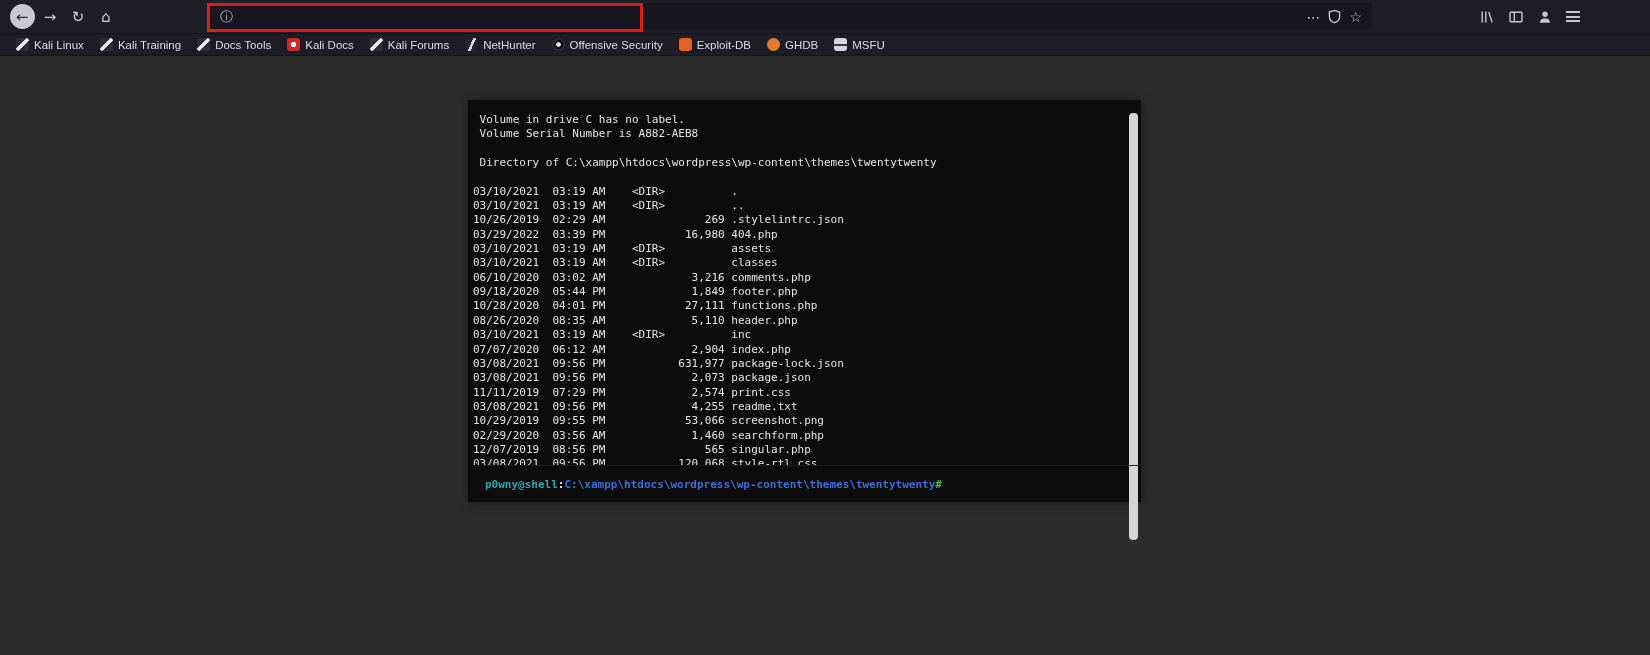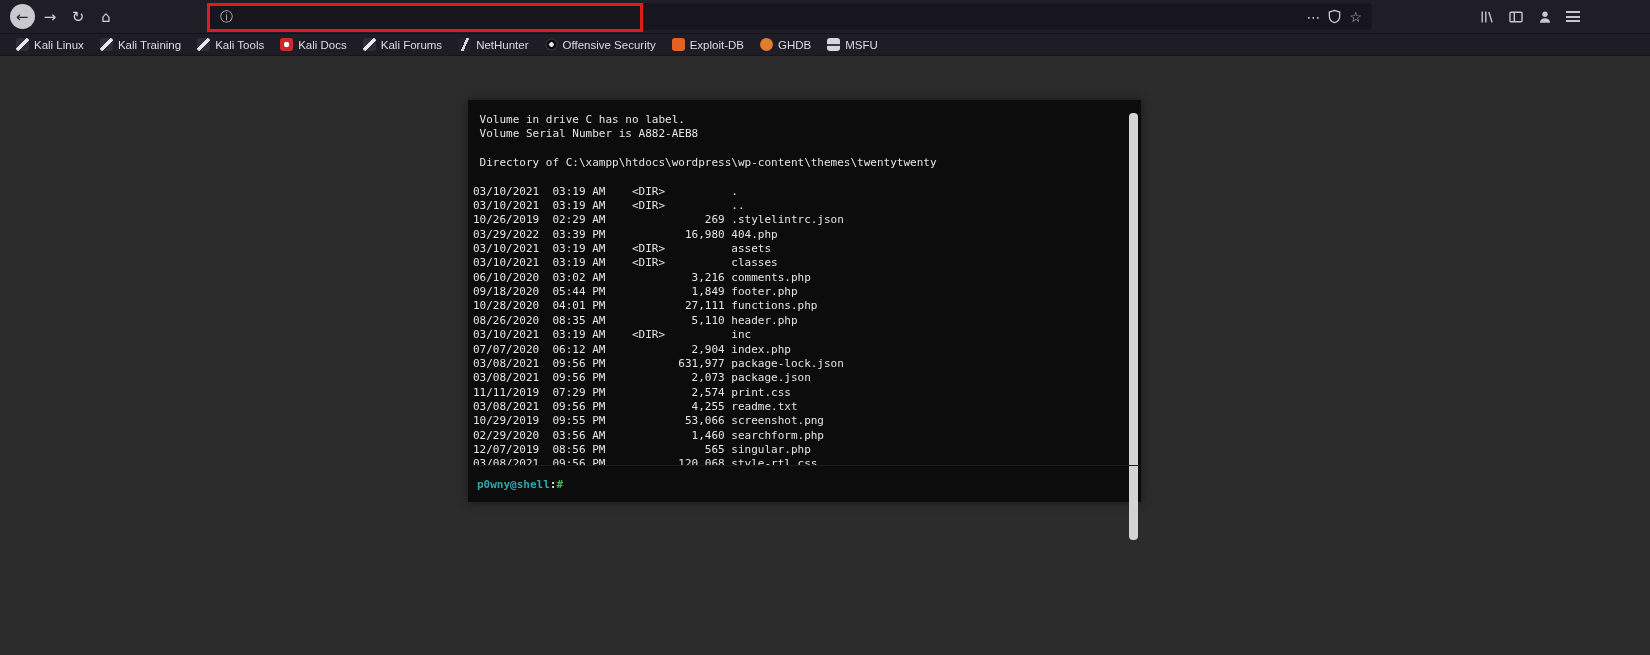--- a/index.html
+++ b/index.html
@@ -97,21 +97,21 @@
     color:#e4e4e4; white-space:pre;
   }
   .scrollbar-track {
     position:absolute; right:2px; top:0; bottom:37px; width:11px;
   }
   .scrollbar-thumb {
     position:absolute; right:1px; top:13px; width:9px; height:427px;
     background:#d4d4d4; border-radius:4px; cursor:pointer;
   }
   .prompt-bar {
-    position:absolute; left:4px; right:0; bottom:0; height:37px;
+    position:absolute; left:12px; right:0; bottom:0; height:37px;
     border-top:1px solid #1d1d1d;
     display:flex; align-items:center; padding:0 5px;
     font-family:"DejaVu Sans Mono", monospace; font-size:11px; font-weight:bold;
     white-space:pre;
   }
   .p-user { color:#2aa8ad; }
   .p-sep  { color:#e4e4e4; }
   .p-cwd  { color:#3a6fd8; }
   .p-sym  { color:#46b94a; }
   .cmd-input {
@@ -174,21 +174,21 @@
   <div class="bm-item">
     <span class="bm-icon ic-kali"></span>
     <span>Kali Linux</span>
   </div>
   <div class="bm-item">
     <span class="bm-icon ic-kali"></span>
     <span>Kali Training</span>
   </div>
   <div class="bm-item">
     <span class="bm-icon ic-kali"></span>
-    <span>Kali Tools</span>
+    <span>Docs Tools</span>
   </div>
   <div class="bm-item">
     <span class="bm-icon ic-docs"></span>
     <span>Kali Docs</span>
   </div>
   <div class="bm-item">
     <span class="bm-icon ic-kali"></span>
     <span>Kali Forums</span>
   </div>
   <div class="bm-item">
@@ -247,18 +247,18 @@
 03/10/2021  03:19 AM    &lt;DIR&gt;          templates
               16 File(s)        994,548 bytes
                7 Dir(s)  37,520,629,760 bytes free</pre>
     </div>
 
     <div class="scrollbar-track">
       <div class="scrollbar-thumb"></div>
     </div>
 
     <div class="prompt-bar">
-      <span class="p-user">p0wny@shell</span><span class="p-sep">:</span><span class="p-sym">#</span>
+      <span class="p-user">p0wny@shell</span><span class="p-sep">:</span><span class="p-cwd">C:\xampp\htdocs\wordpress\wp-content\themes\twentytwenty</span><span class="p-sym">#</span>
       <input class="cmd-input" type="text" style="">
     </div>
 
   </div>
 </div>
 
 </body></html>

